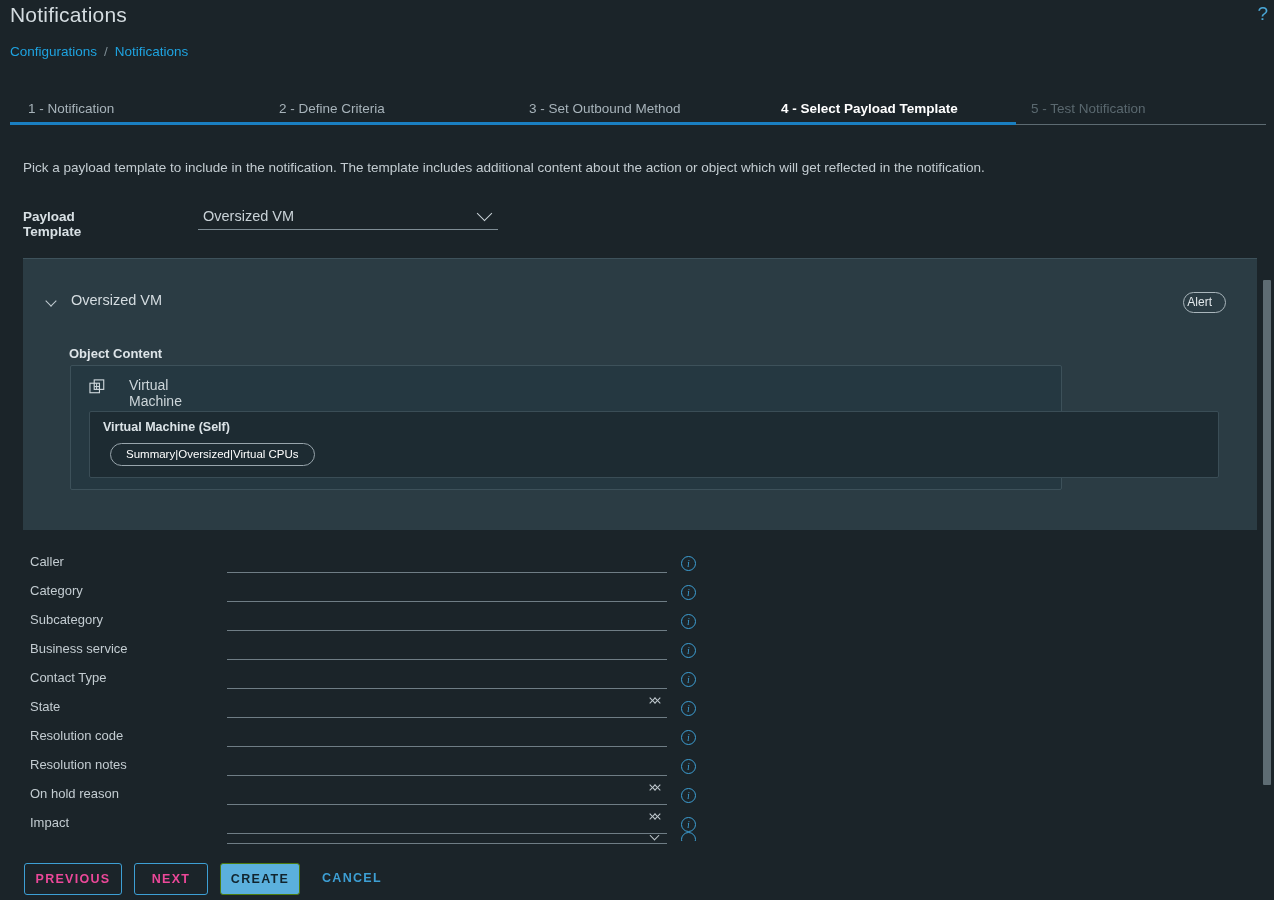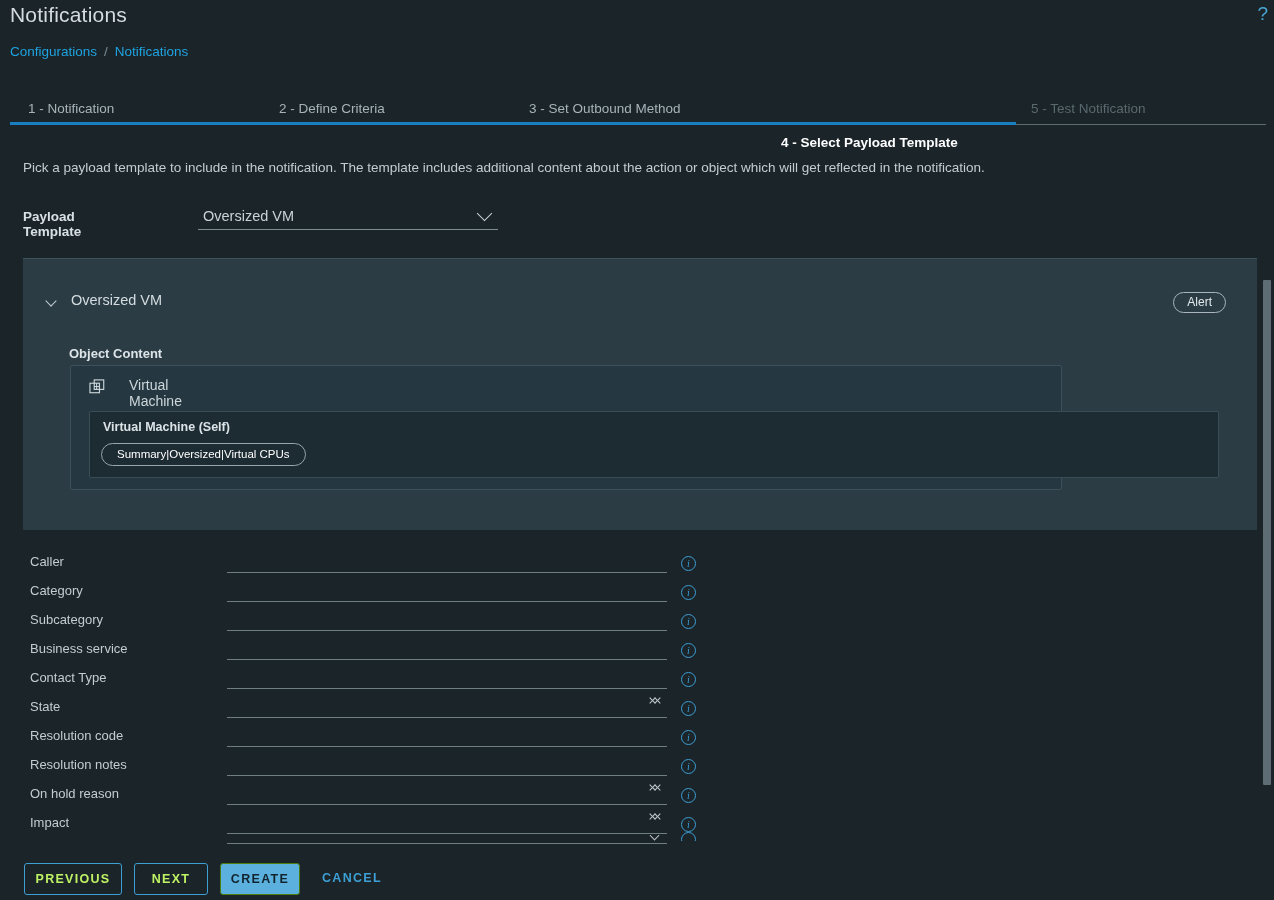--- a/index.html
+++ b/index.html
@@ -33,21 +33,21 @@
   
   .tabs {
     position: absolute; left: 10px; top: 94px; width: 1256px; height: 34px;
   }
   .tabs-row { position: relative; height: 30px; }
   .tab {
     position: absolute; top: 0;
     font-size: 13.5px; color: #a7b3ba; line-height: 30px;
     cursor: pointer; white-space: nowrap;
   }
-  .tab.active { color: #ffffff; font-weight: bold; margin-top: 34px; }
+  .tab.active { color: #ffffff; font-weight: bold; }
   .tab.disabled { color: #5a686f; cursor: default; }
   .tab-underline-gray {
     position: absolute; left: 0; top: 30px; width: 1256px; height: 1px;
     background: #5d6b72;
   }
   .tab-underline-blue {
     position: absolute; left: 0; top: 28px; width: 1006px; height: 3px;
     background: #1a7fc1;
   }
 
@@ -99,21 +99,21 @@
     transform: rotate(45deg);
     cursor: pointer;
   }
   .card-title {
     position: absolute; left: 48px; top: 33px;
     font-size: 14.5px; color: #d4dce0;
   }
   .alert-badge {
     position: absolute; right: 31px; top: 33px;
     border: 1px solid #aab6bc; border-radius: 11px;
-    padding: 2px 13px 3px 13px;
+    padding: 2px 13px 3px 3px;
     font-size: 12px; color: #e2e8eb;
     background: transparent; cursor: pointer;
   }
   .object-content-label {
     position: absolute; left: 46px; top: 87px;
     font-size: 13px; font-weight: bold; color: #dde4e8;
   }
 
   
   .inner-card {
@@ -138,21 +138,21 @@
     width: 1130px; height: 67px;
     background: #1d2b32;
     border: 1px solid #3a4d56;
     border-radius: 2px;
   }
   .self-title {
     position: absolute; left: 13px; top: 8px;
     font-size: 12.5px; font-weight: bold; color: #dbe3e7;
   }
   .chips {
-    position: absolute; left: 11px; top: 31px;
+    position: absolute; left: 20px; top: 31px;
     display: flex; gap: 10px;
   }
   .chip {
     border: 1px solid #98a5ac; border-radius: 12px;
     background: #1d2b32;
     padding: 4px 15px 5px 15px;
     font-size: 11.5px; color: #ffffff;
     white-space: nowrap; cursor: pointer;
   }
 
@@ -218,21 +218,21 @@
     position: absolute; left: 0; bottom: 0; width: 1274px; height: 45px;
     background: #1b2429;
   }
   .btn {
     position: absolute; top: 8px;
     font-size: 12.5px; letter-spacing: 1.3px; font-weight: bold;
     cursor: pointer; border-radius: 3px; text-align: center;
     line-height: 30px; height: 32px;
   }
   .btn-outline {
-    border: 1px solid #3d9fd4; color: #bef264; background: transparent;
+    border: 1px solid #3d9fd4; color: #ec4899; background: transparent;
   }
   .btn-filled {
     background: #5bb0dd; color: #11242e; border: 1px solid #4d7c0f;
   }
   .btn-text { color: #3d9fd4; background: transparent; border: none; }
   #btn-previous { left: 24px; width: 98px; }
   #btn-next { left: 134px; width: 74px; }
   #btn-create { left: 220px; width: 80px; }
   #btn-cancel { left: 312px; width: 80px; }
 

